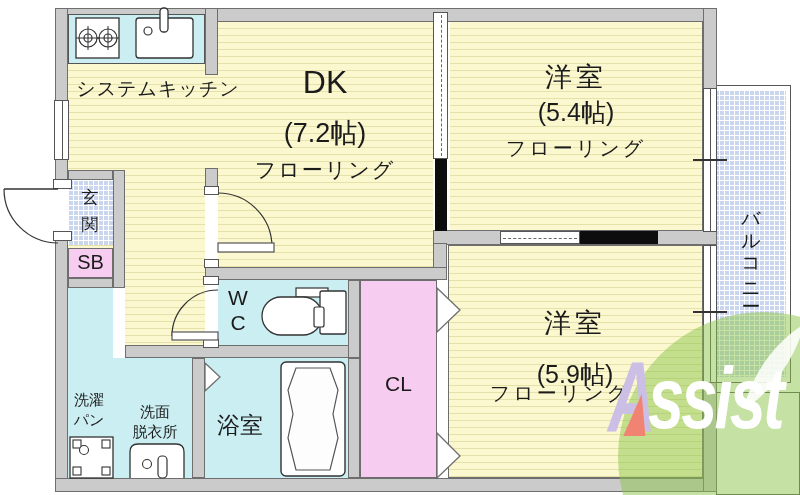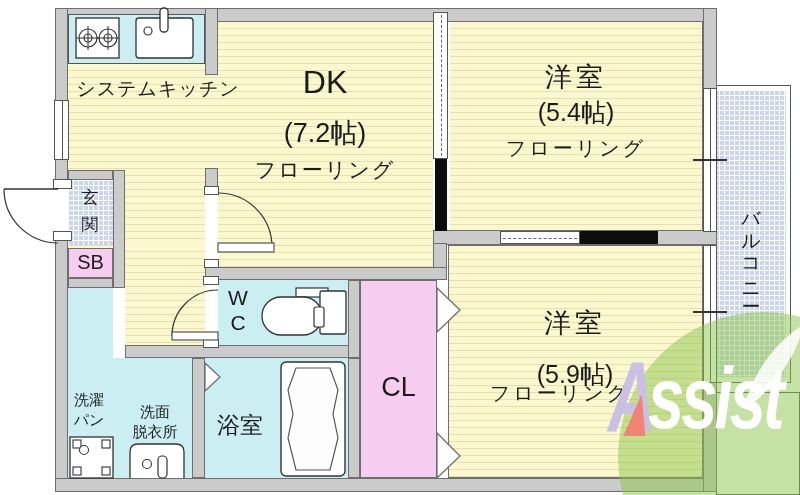--- a/index.html
+++ b/index.html
@@ -105,21 +105,21 @@
   <div class="abs jamb" style="left:203px;top:276px;width:16px;height:9px;"></div>
   <div class="abs jamb" style="left:203px;top:339px;width:16px;height:9px;"></div>
 
   <div class="abs cyan" style="left:68px;top:288px;width:45px;height:190px;"></div>
   <div class="abs cyan" style="left:113px;top:358px;width:79px;height:120px;"></div>
   <div class="abs cyan" style="left:218px;top:280px;width:130px;height:65px;"></div>
   <div class="abs cyan" style="left:205px;top:358px;width:143px;height:120px;"></div>
   <div class="abs cyan" style="left:68px;top:14px;width:137px;height:50px;border:1px solid #555;z-index:3;"></div>
 
   <div class="abs pink" style="left:360px;top:280px;width:77px;height:198px;"></div>
-  <div class="abs lbl" style="left:360px;top:372px;width:77px;font-size:27px;z-index:7;">CL</div>
+  <div class="abs lbl" style="left:360px;top:372px;width:77px;font-size:21px;z-index:7;">CL</div>
 
   <svg class="abs sv" width="800" height="495" viewBox="0 0 800 495" style="left:0;top:0;">
 
     <g>
       <line x1="4" y1="189" x2="58" y2="189" stroke="#333" stroke-width="1.5"></line>
       <path d="M4,189 A54,54 0 0 0 58,243" fill="none" stroke="#333" stroke-width="1.2"></path>
     </g>
 
     <g>
       <path d="M272,247 A54,54 0 0 0 218,193" fill="none" stroke="#333" stroke-width="1.2"></path>

